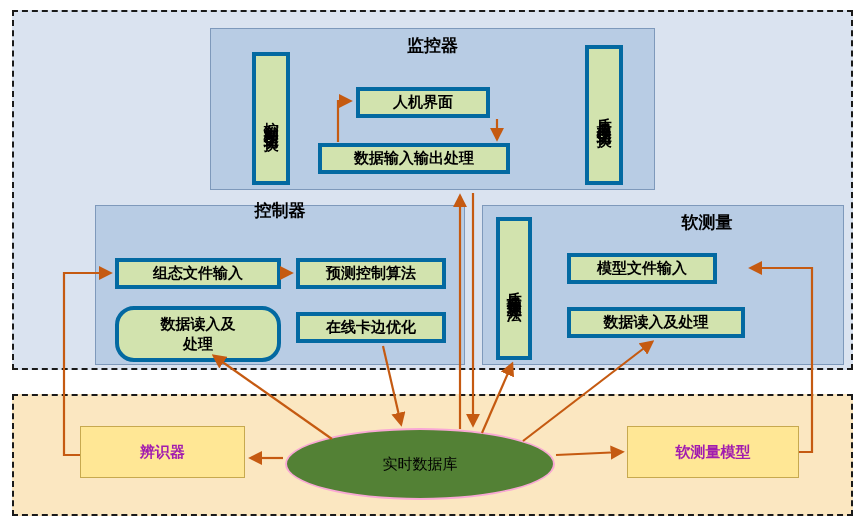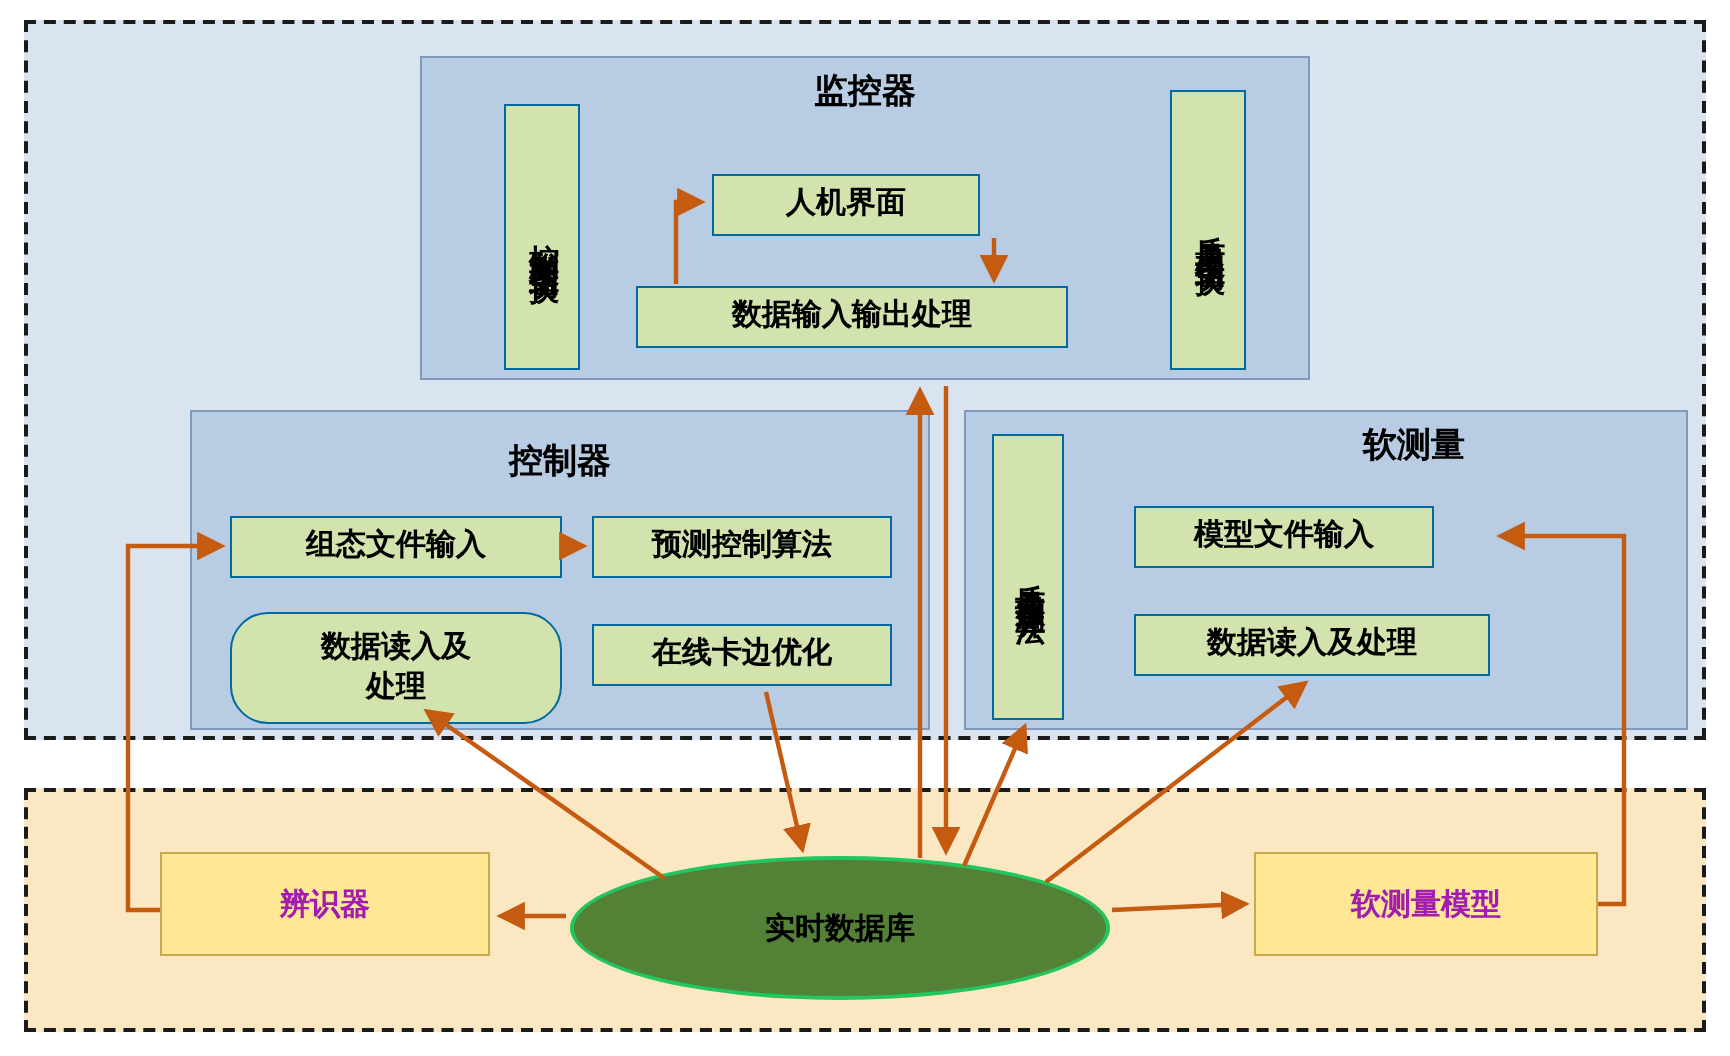--- a/index.html
+++ b/index.html
@@ -8,54 +8,54 @@
     position:relative; width:865px; height:528px; background:#ffffff; overflow:hidden;
   }
   .region { position:absolute; border:2px dashed #1a1a1a; }
   #upper-region { left:12px; top:10px; width:841px; height:360px; background:#dae3f0; }
   #lower-region { left:12px; top:394px; width:841px; height:122px; background:#fbe7c1; }
 
   .panel { position:absolute; background:#b8cce4; border:1px solid #7e99bb; }
   .panel-title { position:absolute; font-weight:bold; font-size:17px; color:#000;
                  text-align:center; }
 
-  .gbox { position:absolute; background:#d2e3ae; border:1px solid #0369a1;
+  .gbox { position:absolute; background:#d2e3ae; border:4px solid #0369a1;
           display:flex; align-items:center; justify-content:center;
           font-size:15px; font-weight:bold; color:#000; text-align:center;
           white-space:pre-line; line-height:1.35; }
   .vbox { writing-mode:vertical-lr; text-orientation:upright; letter-spacing:3px; }
 
   .ybox { position:absolute; background:#ffe795; border:1px solid #c7a94f;
           display:flex; align-items:center; justify-content:center;
           font-size:15px; font-weight:bold; color:#a21caf; }
 
   #db-ellipse { position:absolute; left:285px; top:428px; width:270px; height:72px;
-          background:#538135; border:2px solid #22c55e; border-radius:50%;
+          background:#538135; border:2px solid #f9a8d4; border-radius:50%;
           display:flex; align-items:center; justify-content:center;
-          font-size:15px; font-weight:bold; color:#000; }
+          font-size:15px; font-weight:normal; color:#000; }
 
   svg.arrows { position:absolute; left:0; top:0; z-index:20; pointer-events:none; }
 </style>
 </head>
 <body>
 
 <div id="canvas">
 
   <div id="upper-region" class="region"></div>
   <div id="lower-region" class="region"></div>
 
   <div class="panel" style="left:210px; top:28px; width:445px; height:162px;"></div>
   <div class="panel-title" style="left:210px; top:34px; width:445px;">监控器</div>
   <div class="gbox vbox" style="left:252px; top:52px; width:38px; height:133px;">控制模型切换</div>
   <div class="gbox" style="left:356px; top:87px; width:134px; height:31px;">人机界面</div>
-  <div class="gbox" style="left:318px; top:143px; width:216px; height:31px;">数据输入输出处理</div>
+  <div class="gbox" style="left:318px; top:143px; width:192px; height:31px;">数据输入输出处理</div>
   <div class="gbox vbox" style="left:585px; top:45px; width:38px; height:140px;">质量模型切换</div>
 
   <div class="panel" style="left:95px; top:205px; width:370px; height:160px;"></div>
-  <div class="panel-title" style="left:95px; top:219px; width:370px;">控制器</div>
+  <div class="panel-title" style="left:95px; top:199px; width:370px;">控制器</div>
   <div class="gbox" style="left:115px; top:258px; width:166px; height:31px;">组态文件输入</div>
   <div class="gbox" style="left:296px; top:258px; width:150px; height:31px;">预测控制算法</div>
   <div class="gbox" style="left:115px; top:306px; width:166px; height:56px;border-radius:19px;">数据读入及
 处理</div>
   <div class="gbox" style="left:296px; top:312px; width:150px; height:31px;">在线卡边优化</div>
 
   <div class="panel" style="left:482px; top:205px; width:362px; height:160px;"></div>
   <div class="panel-title" style="left:482px; top:211px; width:362px;margin-left:44px;">软测量</div>
   <div class="gbox vbox" style="left:496px; top:217px; width:36px; height:143px;">质量预测算法</div>
   <div class="gbox" style="left:567px; top:253px; width:150px; height:31px;">模型文件输入</div>

